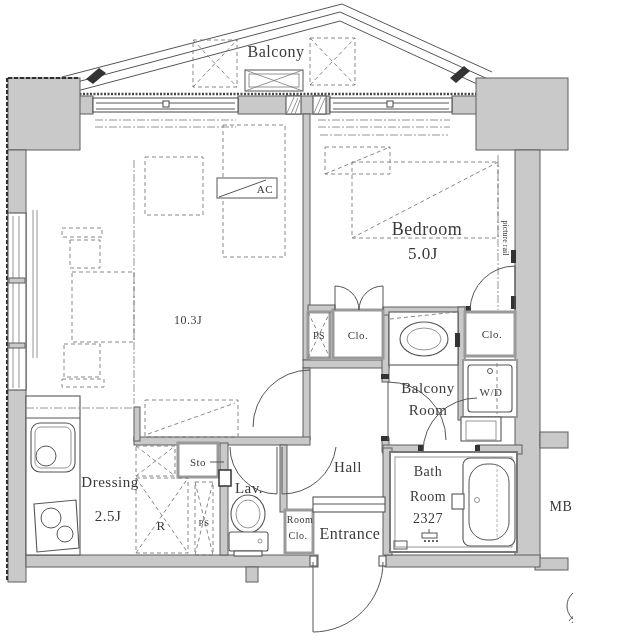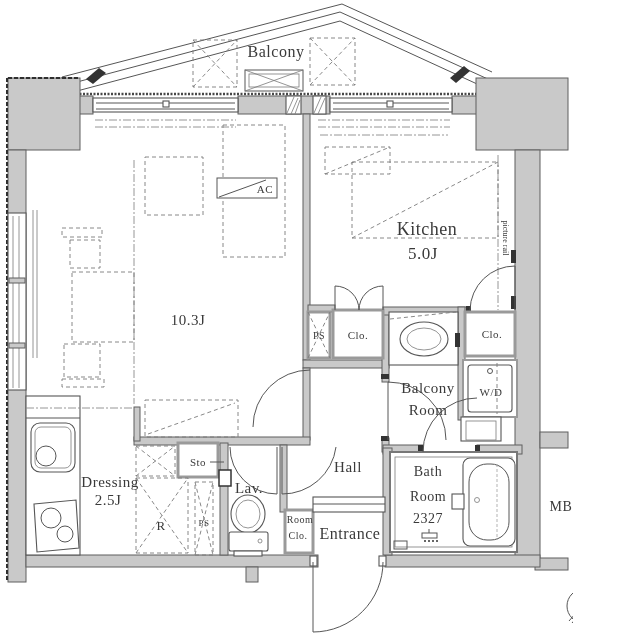--- a/index.html
+++ b/index.html
@@ -313,33 +313,33 @@
   </g>
 
   <g>
     <circle class="ln" cx="584" cy="606" r="17" stroke-width="1.2"></circle>
     <line class="ln" x1="569" y1="621" x2="601" y2="584"></line>
     <line class="ln" x1="572" y1="623" x2="585" y2="608"></line>
   </g>
 </svg>
 
   <div class="lbl" style="left:276px;top:52px;font-size:16px">Balcony</div>
-  <div class="lbl" style="left:427px;top:229px;font-size:18px">Kitchen</div>
+  <div class="lbl" style="left:427px;top:229px;font-size:18px">Bedroom</div>
   <div class="lbl" style="left:423px;top:253px;font-size:17px">5.0J</div>
   <div class="lbl rot" style="left:505px;top:238px;font-size:8px">picture rail</div>
-  <div class="lbl" style="left:188px;top:320px;font-size:15px">10.3J</div>
+  <div class="lbl" style="left:188px;top:320px;font-size:12px">10.3J</div>
   <div class="lbl" style="left:265px;top:189px;font-size:11px">AC</div>
   <div class="lbl" style="left:319px;top:336px;font-size:10px">PS</div>
   <div class="lbl" style="left:358px;top:335px;font-size:11px">Clo.</div>
   <div class="lbl" style="left:492px;top:334px;font-size:11px">Clo.</div>
   <div class="lbl" style="left:491px;top:392px;font-size:11px">W/D</div>
   <div class="lbl" style="left:428px;top:388px;font-size:15px">Balcony</div>
   <div class="lbl" style="left:428px;top:410px;font-size:15px">Room</div>
   <div class="lbl" style="left:110px;top:482px;font-size:15px">Dressing</div>
-  <div class="lbl" style="left:108px;top:500px;font-size:15px">2.5J</div>
+  <div class="lbl" style="left:108px;top:516px;font-size:15px">2.5J</div>
   <div class="lbl" style="left:198px;top:462px;font-size:11px">Sto</div>
   <div class="lbl" style="left:161px;top:525px;font-size:13px">R</div>
   <div class="lbl" style="left:204px;top:523px;font-size:9px">PS</div>
   <div class="lbl" style="left:249px;top:488px;font-size:15px">Lav.</div>
   <div class="lbl" style="left:348px;top:467px;font-size:15px">Hall</div>
   <div class="lbl" style="left:300px;top:520px;font-size:10px">Room</div>
   <div class="lbl" style="left:298px;top:536px;font-size:10px">Clo.</div>
   <div class="lbl" style="left:350px;top:534px;font-size:16px">Entrance</div>
   <div class="lbl" style="left:428px;top:472px;font-size:14px">Bath</div>
   <div class="lbl" style="left:428px;top:497px;font-size:14px">Room</div>

